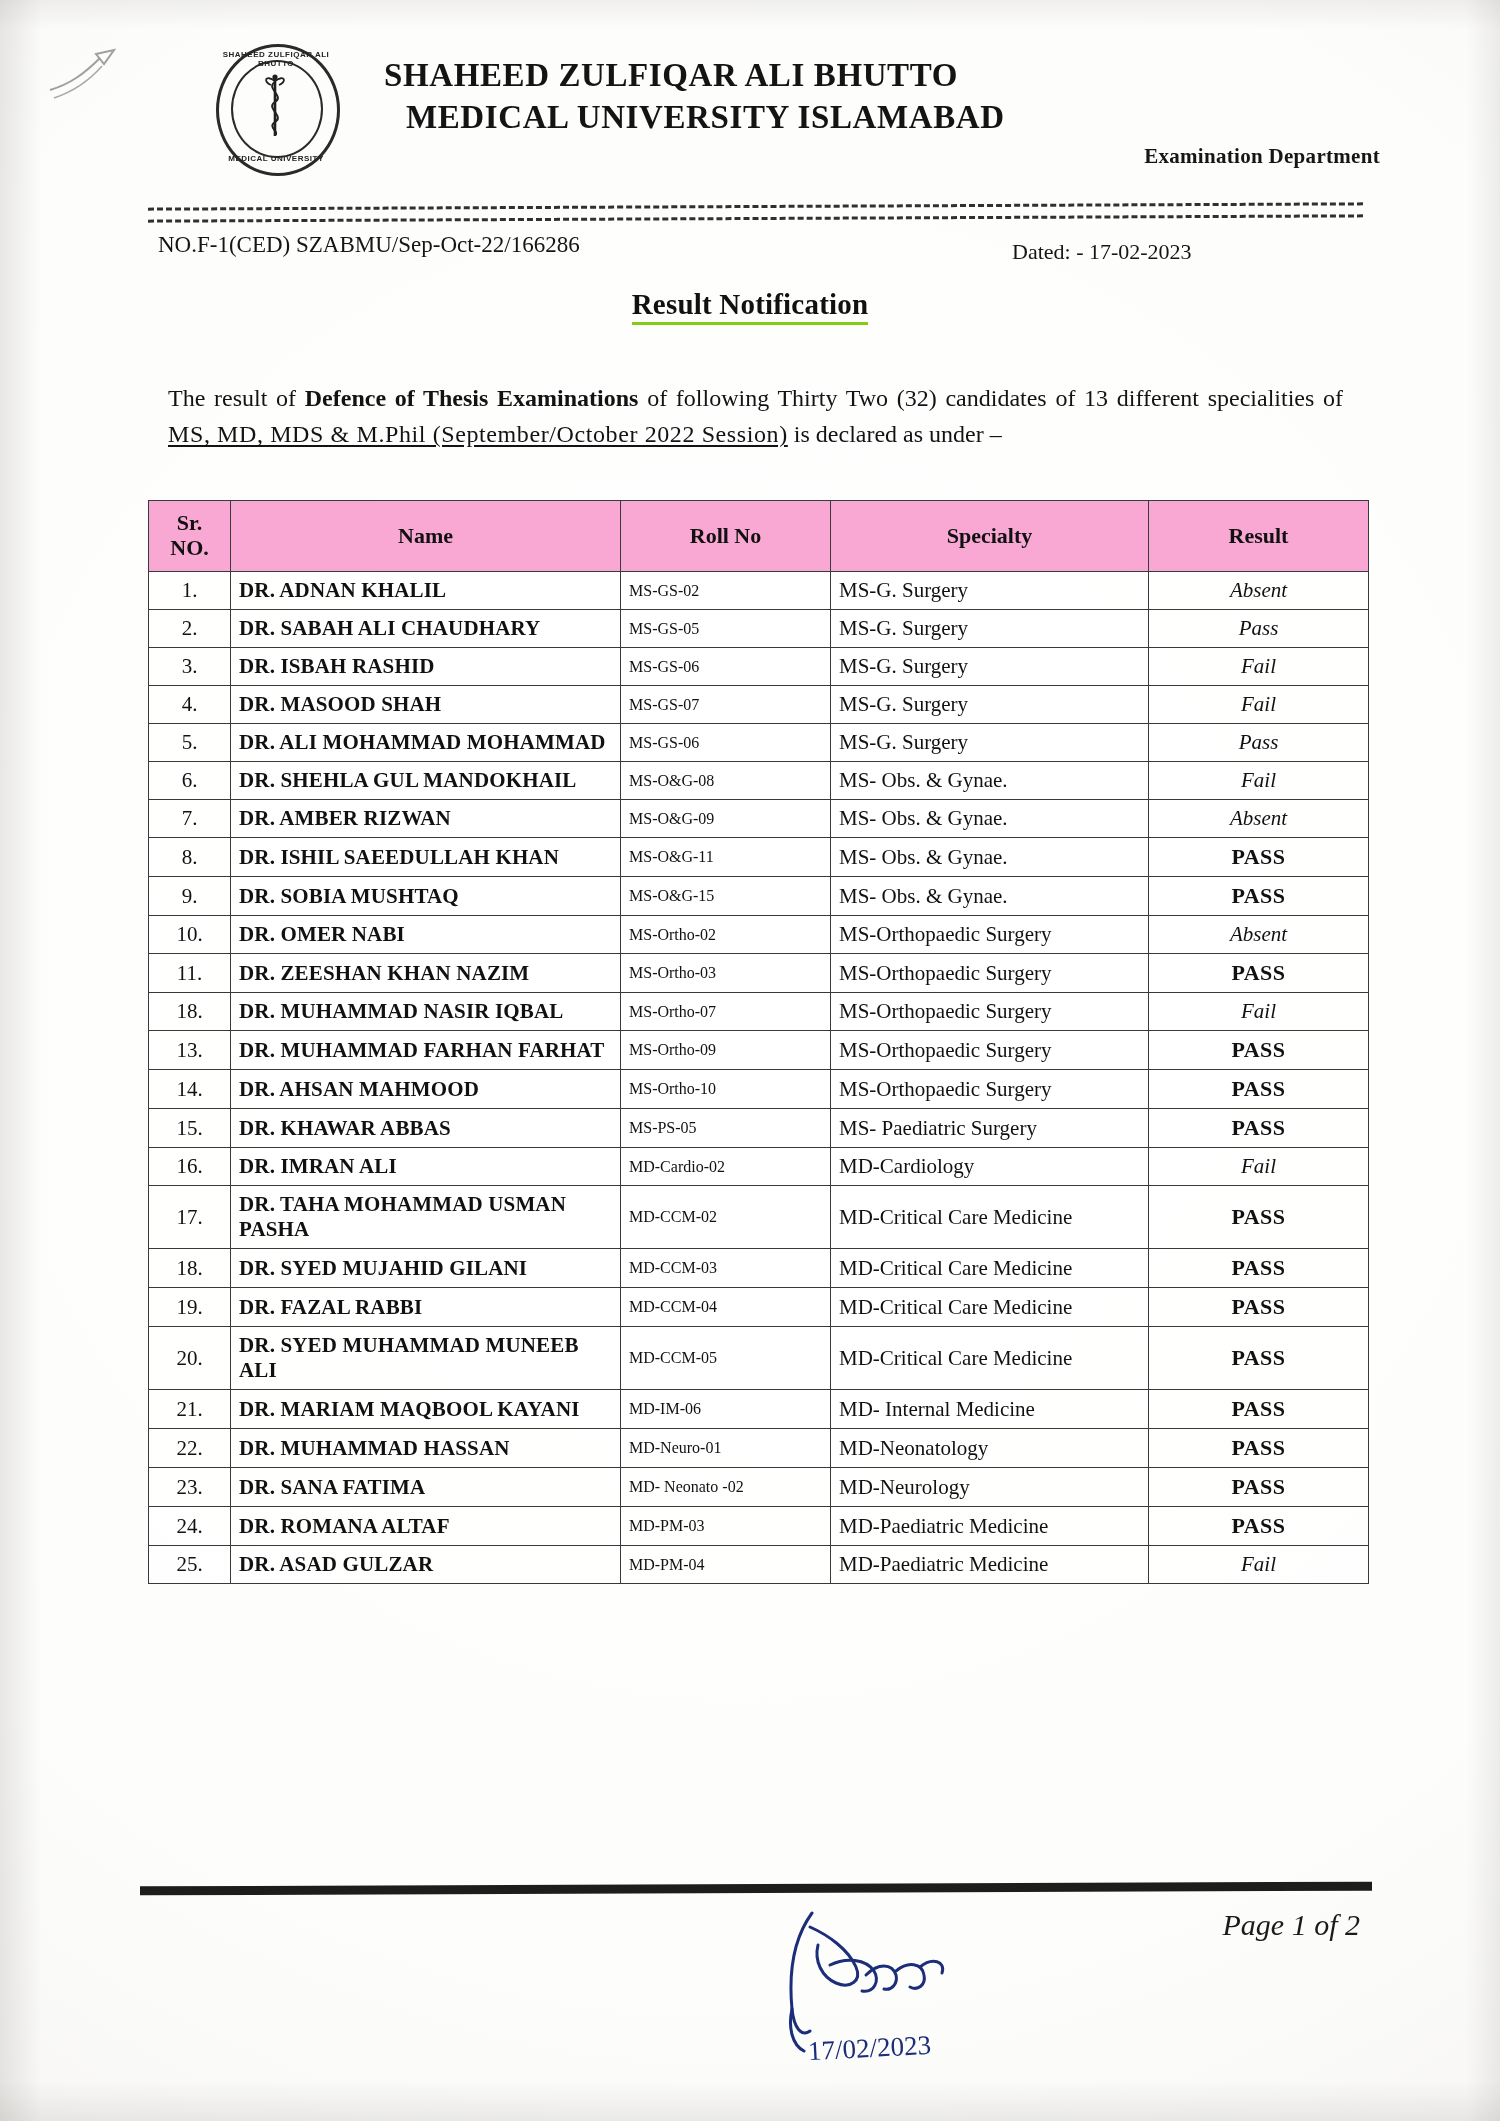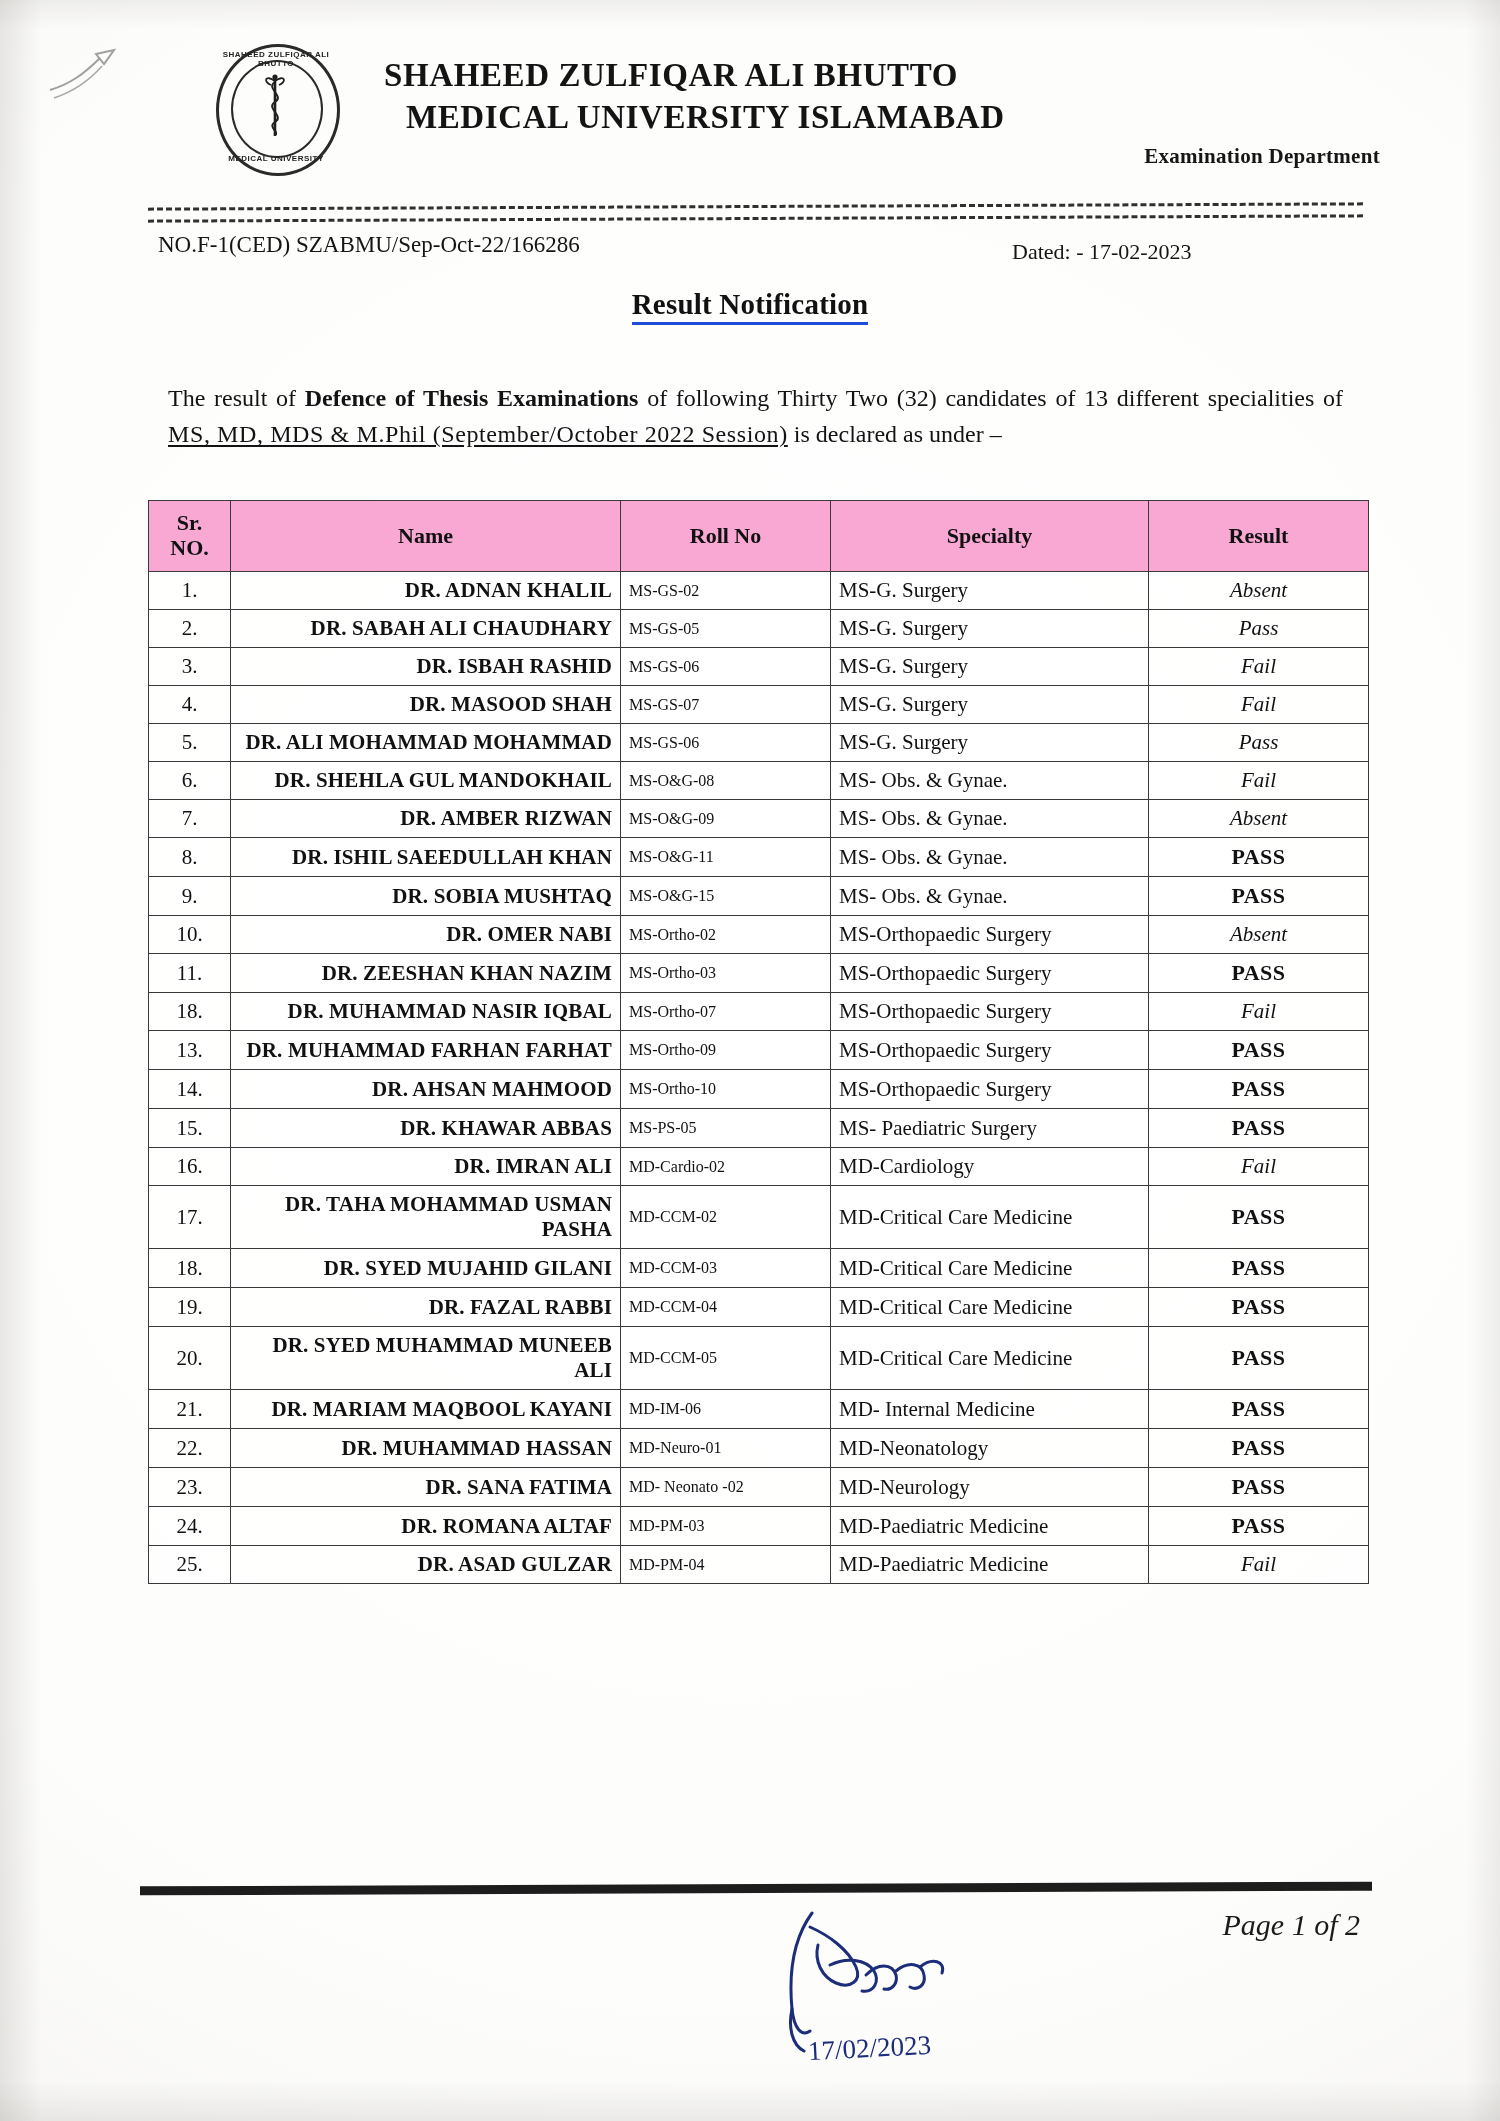--- a/index.html
+++ b/index.html
@@ -137,21 +137,21 @@
   
   #doc-title {
     position: absolute;
     left: 0; top: 288px;
     width: 1500px;
     text-align: center;
   }
   #doc-title span {
     font-size: 29px;
     font-weight: bold;
-    border-bottom: 3px solid #1d4ed8;
+    border-bottom: 3px solid #84cc16;
     padding-bottom: 2px;
     letter-spacing: .2px;
   }
 
   
   #intro {
     position: absolute;
     left: 168px; top: 380px;
     width: 1175px;
     font-size: 24px;
@@ -197,21 +197,20 @@
     text-align: center;
     font-size: 21px;
     background: #e0dfdd;
     vertical-align: middle;
   }
   td.c-name {
     font-weight: bold;
     font-size: 21px;
     letter-spacing: .15px;
     padding-left: 14px;
-    text-align: right;
   }
   td.c-roll  { font-size: 16px; padding-left: 12px; }
   td.c-spec  { font-size: 21px; padding-left: 10px; }
   td.c-result{ text-align: center; }
 
   .res-soft {
     font-style: italic;
     font-size: 21px;
     margin-top: 8px;
   }

